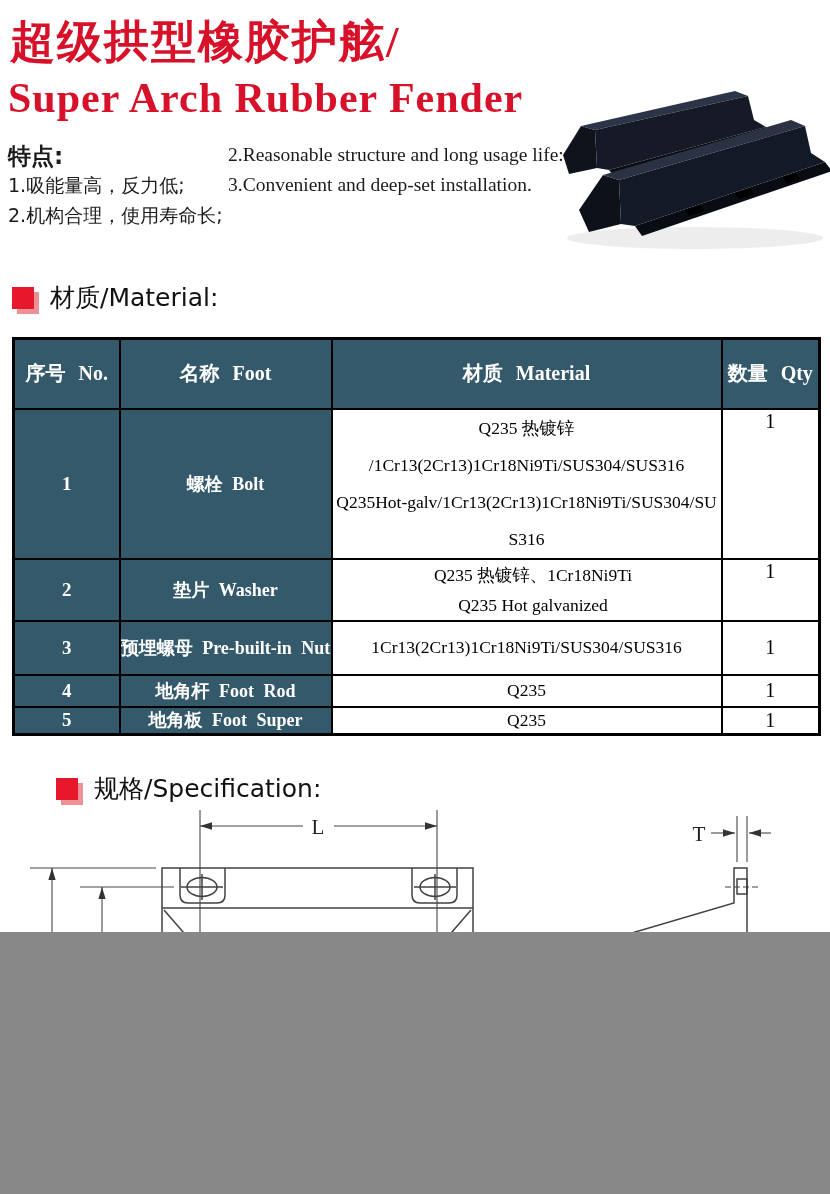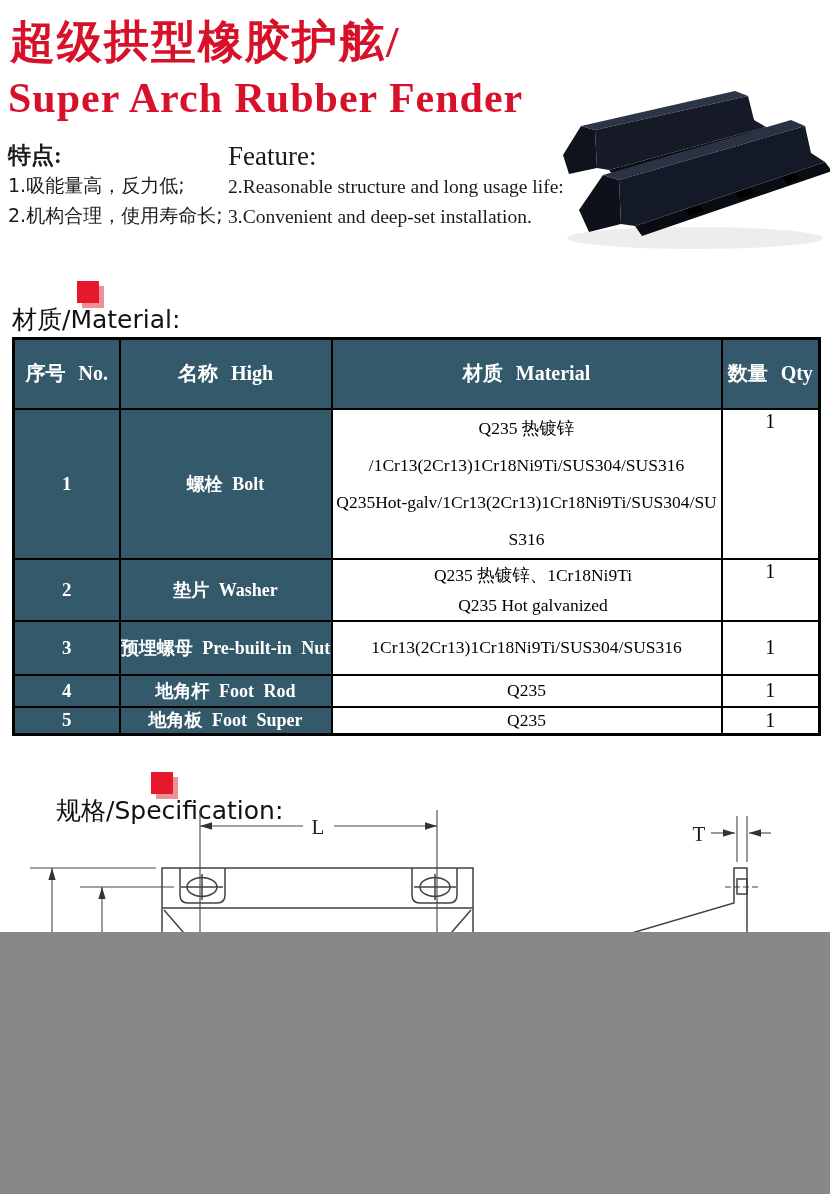--- a/index.html
+++ b/index.html
@@ -16,30 +16,30 @@
   }
   .title-en {
     position:absolute; left:8px; top:74px;
     font-size:42px; font-weight:bold; color:#d8112a; letter-spacing:1px; white-space:nowrap;
   }
   
   .feat-zh {
     position:absolute; left:8px; top:142px; width:220px;
     font-family:"DejaVu Sans","Liberation Sans",sans-serif;
   }
-  .feat-zh .h { font-size:23px; font-weight:bold; line-height:28px;font-family:Liberation Serif, serif; }
+  .feat-zh .h { font-size:23px; font-weight:bold; line-height:28px; }
   .feat-zh .i { font-size:19px; line-height:30px; white-space:nowrap; }
   .feat-en { position:absolute; left:228px; top:140px; width:330px; }
   .feat-en .h { font-size:27px; line-height:32px; }
   .feat-en .i { font-size:19.5px; line-height:30px; white-space:nowrap; }
   
   .sec-head {
     position:absolute; left:12px; display:flex; align-items:center;
     font-family:"DejaVu Sans","Liberation Sans",sans-serif;
-    font-size:25px; color:#111;flex-direction:column;
+    font-size:25px; color:#111;
   }
   .sec-head .sq {
     width:22px; height:22px; background:#e8182c;
     box-shadow:5px 5px 0 #ec9297; margin-right:16px; flex:0 0 auto;
   }
   #mat-head { top:281px; }
   #spec-head { top:772px;padding-left:44px; }
   
   .mat-table {
     position:absolute; left:12px; top:337px; width:806px;
@@ -97,41 +97,40 @@
     </g>
   </svg>
 
   <div class="feat-zh">
     <div class="h">特点:</div>
     <div class="i">1.吸能量高，反力低;</div>
     <div class="i">2.机构合理，使用寿命长;</div>
   </div>
 
   <div class="feat-en">
-    <div class="h">Feature:</div>
     <div class="i">2.Reasonable structure and long usage life:</div>
     <div class="i">3.Convenient and deep-set installation.</div>
   </div>
 
   <div class="sec-head" id="mat-head">
     <span class="sq"></span>
     <span>材质/Material:</span>
   </div>
 
   <table class="mat-table">
     <colgroup>
         <col style="width:106px">
         <col style="width:212px">
         <col style="width:390px">
         <col style="width:98px">
       </colgroup>
     <thead>
       <tr style="height:70px">
         <th>序号 No.</th>
-        <th>名称 High</th>
+        <th>名称 Foot</th>
         <th>材质 Material</th>
         <th>数量 Qty</th>
       </tr>
     </thead>
     <tbody>
       <tr style="height:150px">
         <td class="c-no">1</td>
         <td class="c-teal">螺栓 Bolt</td>
         <td class="c-mat lh37">
           <div class="ln">Q235 热镀锌</div>

